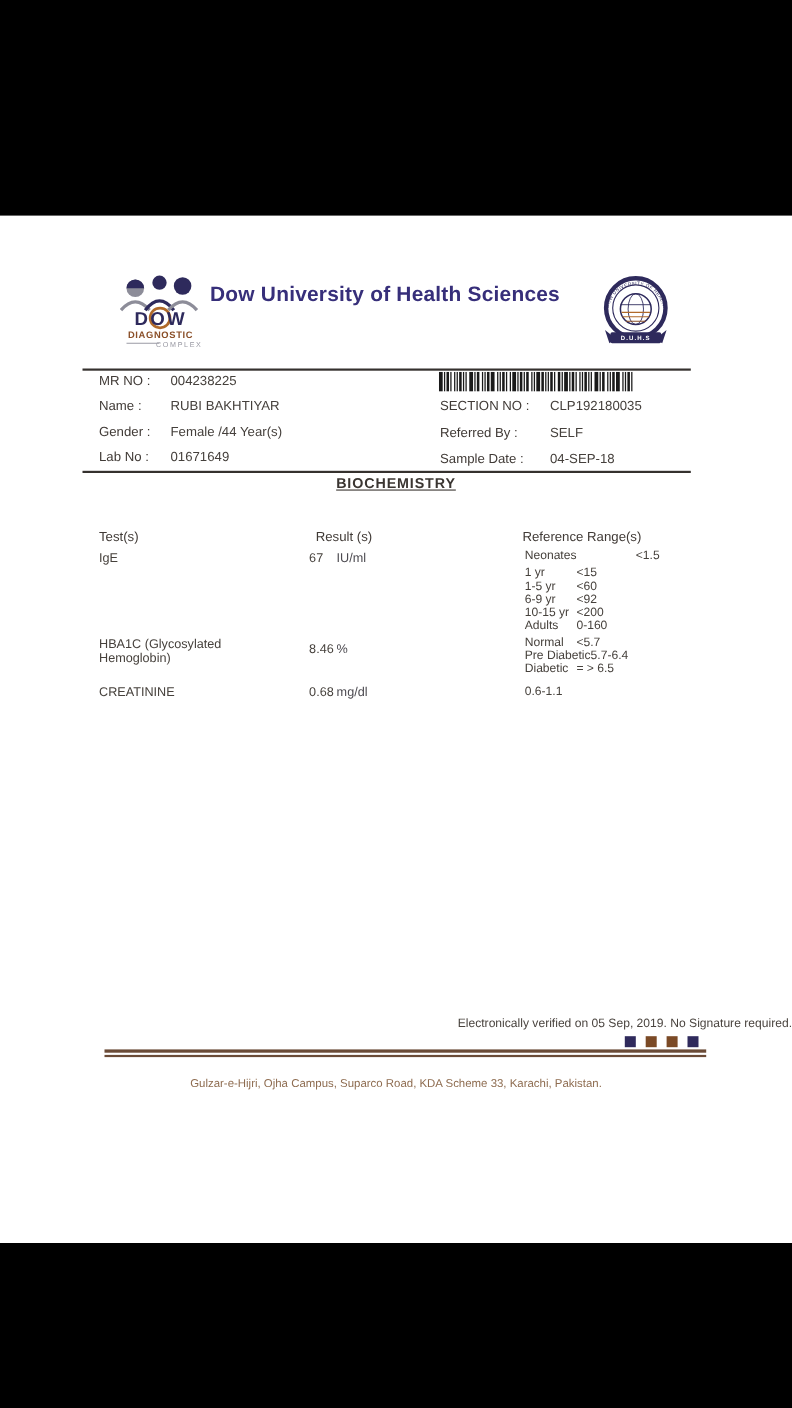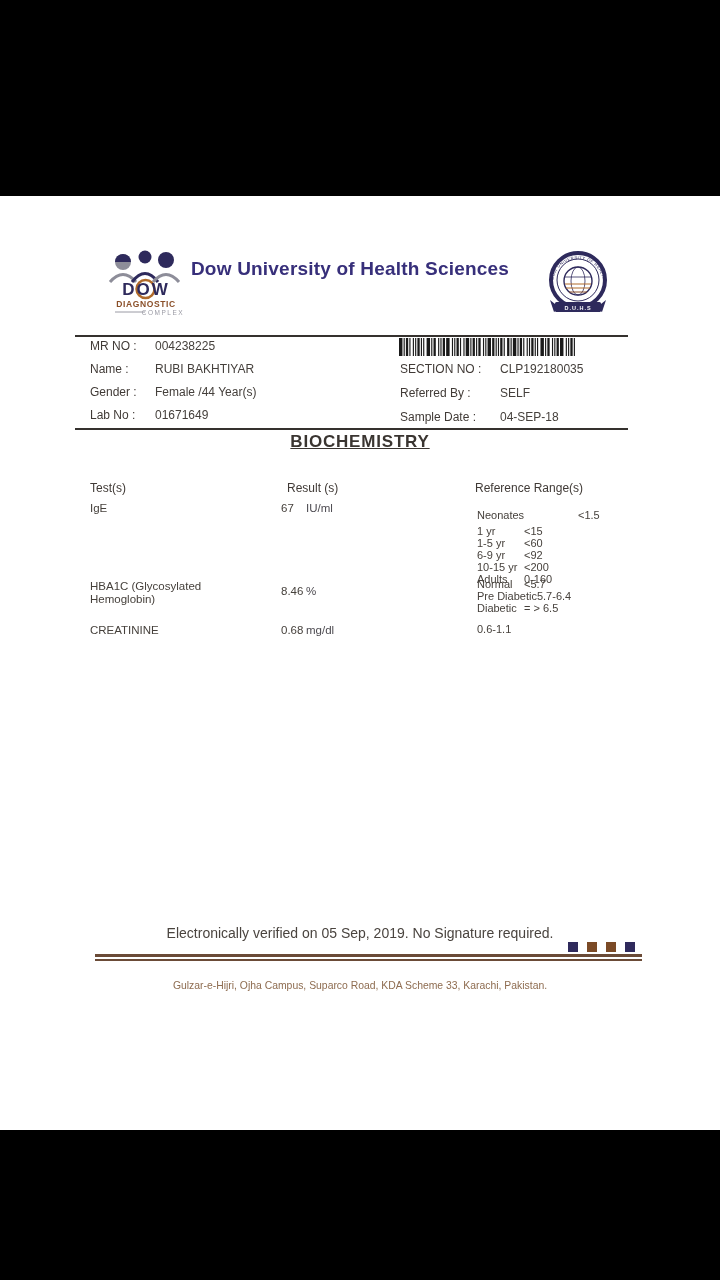--- a/index.html
+++ b/index.html
@@ -21,40 +21,40 @@
 
   
   .patient-left{position:absolute;left:90px;top:144px;display:flex;flex-direction:column;gap:11px;justify-content:flex-end;}
   .patient-right{position:absolute;left:400px;top:167px;display:flex;flex-direction:column;gap:12px;}
   .pfield{display:flex;font-size:12px;color:#45403c;line-height:12px;}
   .pfield .plabel{min-width:65px;color:#403a36;}
   .patient-right .pfield .plabel{min-width:100px;}
   .barcode{position:absolute;left:399px;top:142px;width:181px;height:18px;}
 
   .section-title{position:absolute;top:236px;left:0;width:100%;margin:0;text-align:center;
-    font-size:17px;font-weight:bold;letter-spacing:.8px;color:#3a3531;
+    font-size:13px;font-weight:bold;letter-spacing:.8px;color:#3a3531;
     text-decoration:underline;}
 
   
   .thead span{position:absolute;top:285px;font-size:12px;color:#403a36;}
   .th-test{left:90px;} .th-result{left:287px;} .th-ref{left:475px;}
   .cell{position:absolute;font-size:11.5px;color:#46413c;}
   .cell.test{left:90px;width:122px;line-height:13px;}
   .cell.result{left:281px;}
   .cell.result .num{display:inline-block;min-width:25px;}
   .cell.result .unit{color:#4c4a50;}
   .cell.ref{left:477px;width:118px;}
   .ref-line{display:flex;font-size:11px;line-height:12px;color:#46413c;}
-  .ref-line.wide-line{margin-bottom:4px;margin-top:10px;}
+  .ref-line.wide-line{margin-bottom:4px;}
   .ref-label{min-width:47px;}
   .ref-label.wide{min-width:101px;}
 
   
-  .verify{position:absolute;top:729px;left:0;width:100%;text-align:center;
-    font-size:14px;color:#4a443f;}
+  .verify{position:absolute;top:729px;left:0;width:100%;text-align:right;
+    font-size:11px;color:#4a443f;}
   .squares{position:absolute;left:568px;top:746px;display:flex;gap:9px;}
   .squares .sq{width:10px;height:10px;display:inline-block;}
   .footer-line{position:absolute;left:95px;top:758px;width:547px;height:7px;
     border-top:3px solid #6b4b37;border-bottom:2px solid #6b4b37;}
   .address{position:absolute;top:784px;left:0;width:100%;text-align:center;
     font-size:10.4px;color:#8e6c50;}
   .contact{position:absolute;top:798px;left:0;width:100%;text-align:center;
     font-size:10.4px;color:#8e6c50;}
 </style>
 </head>

